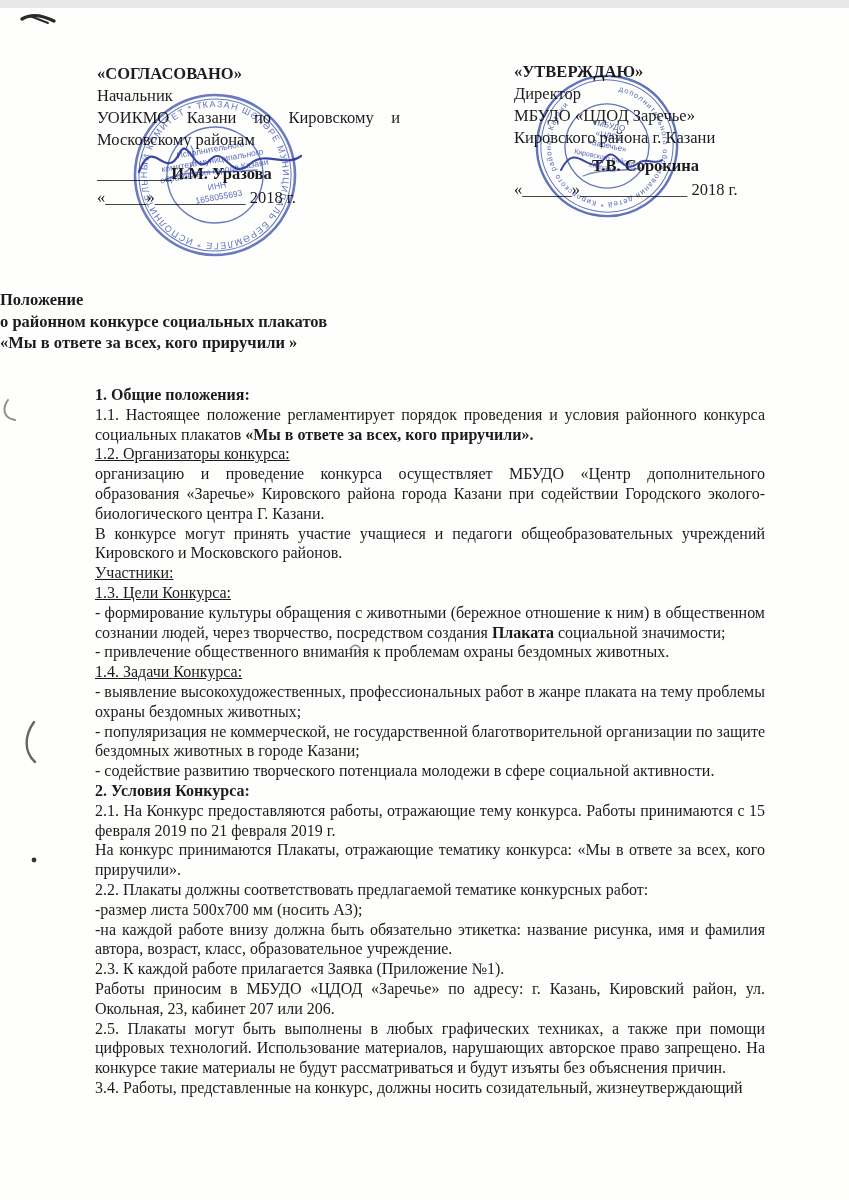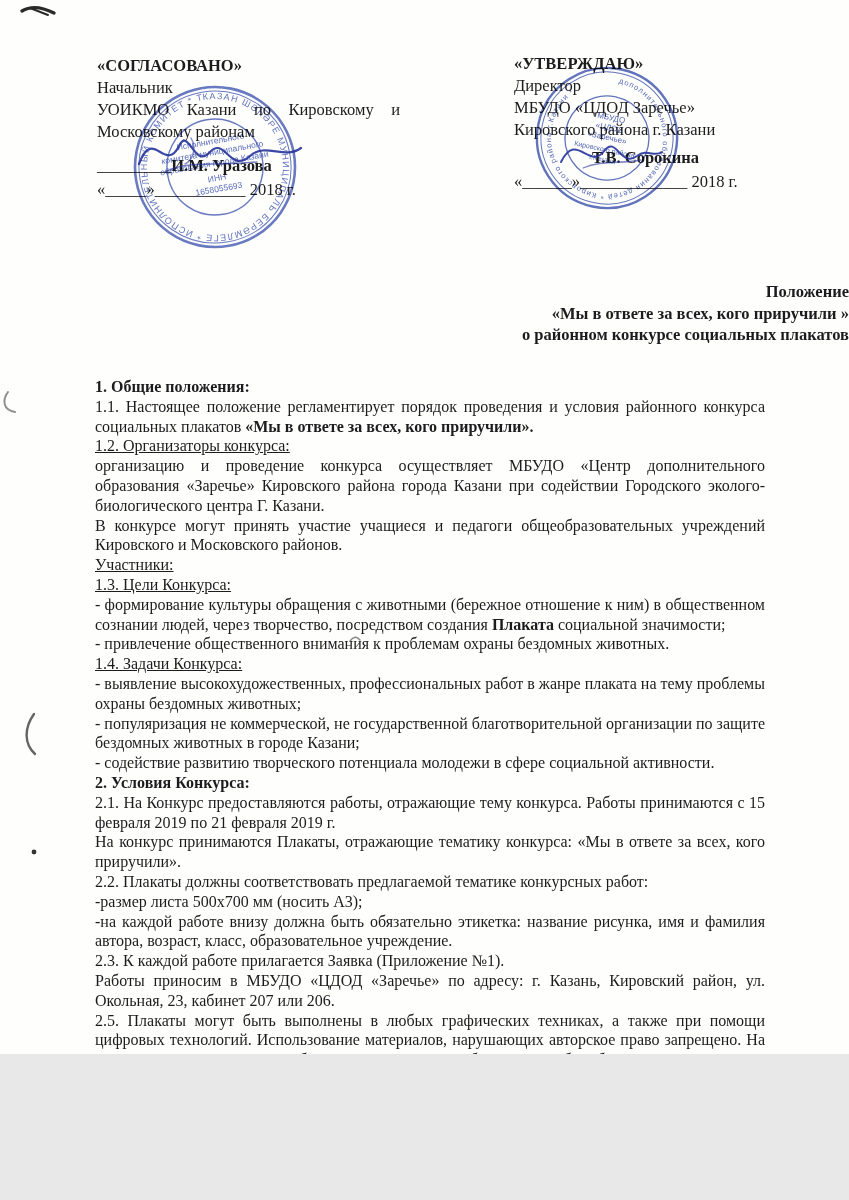--- a/index.html
+++ b/index.html
@@ -1,32 +1,32 @@
 <!DOCTYPE html>
 <html><head>
 <meta charset="utf-8">
 <style>
   html,body{margin:0;padding:0;background:#e8e8e8;}
   .page{
-    position:relative;width:849px;height:1054px;background:#fefefc;
+    position:relative;width:849px;height:1192px;background:#fefefc;
     font-family:"Liberation Serif","DejaVu Serif",serif;color:#1c1c1e;
-    overflow:hidden;margin:0 auto;
+    overflow:hidden;margin:8px auto;
   }
   .b{font-weight:bold}
   .u{text-decoration:underline}
   .approval{position:absolute;font-size:16.5px;line-height:22px;z-index:2}
   .approval-left{left:97px;top:55px;width:303px}
   .approval-right{left:514px;top:53px;width:268px}
   .approval .head{font-weight:bold}
   .just{text-align:justify}
   .name-row{margin-top:12px;white-space:nowrap}
   .name-row-right{margin-top:6px;padding-left:78px;white-space:nowrap}
   .date-row{margin-top:2px;white-space:nowrap}
   .title-block{
-    position:absolute;top:281px;left:0;width:100%;text-align:right;
+    position:absolute;top:281px;left:0;width:100%;text-align:left;
     font-size:16.5px;font-weight:bold;line-height:21.5px;z-index:2
   }
   .doc-body{
     position:absolute;left:95px;top:377px;width:670px;
     font-size:16px;line-height:19.8px;text-align:justify;z-index:2
   }
   .para{margin:0}
   .stamp{position:absolute;z-index:3;mix-blend-mode:multiply;pointer-events:none}
   .stamp-left{left:130px;top:82px;transform:rotate(-10deg)}
   .stamp-right{left:532px;top:63px;transform:rotate(12deg)}
@@ -110,22 +110,22 @@
 
   <svg class="sig sig-right" width="115" height="55" viewBox="0 0 115 55">
     <g fill="none" stroke="#26349b" stroke-width="2" stroke-linecap="round" opacity="0.9">
       <path d="M8 36 C 24 4, 36 46, 52 24 C 63 10, 68 42, 84 30 C 94 22, 102 32, 109 26"></path>
       <path d="M30 42 C 48 34, 70 38, 88 34" stroke-width="1.3" opacity="0.65"></path>
     </g>
   </svg>
 
   <div class="title-block">
     <div>Положение</div>
+    <div>о районном конкурсе социальных плакатов</div>
     <div>«Мы в ответе за всех, кого приручили »</div>
-    <div>о районном конкурсе социальных плакатов</div>
   </div>
 
   <div class="doc-body">
       <p class="para"><span class="b">1. Общие положения:</span></p>
       <p class="para"><span>1.1. Настоящее положение регламентирует порядок проведения и условия районного конкурса социальных плакатов </span><span class="b">«Мы в ответе за всех, кого приручили».</span></p>
       <p class="para"><span> </span><span class="u">1.2. Организаторы конкурса:</span></p>
       <p class="para"><span>организацию и проведение конкурса осуществляет МБУДО «Центр дополнительного образования «Заречье» Кировского района города Казани при содействии Городского эколого-биологического центра Г. Казани.</span></p>
       <p class="para"><span>В конкурсе могут принять участие учащиеся и педагоги  общеобразовательных учреждений Кировского и Московского районов.</span></p>
       <p class="para"><span class="u">Участники:</span></p>
       <p class="para"><span class="u">1.3. Цели Конкурса:</span></p>

